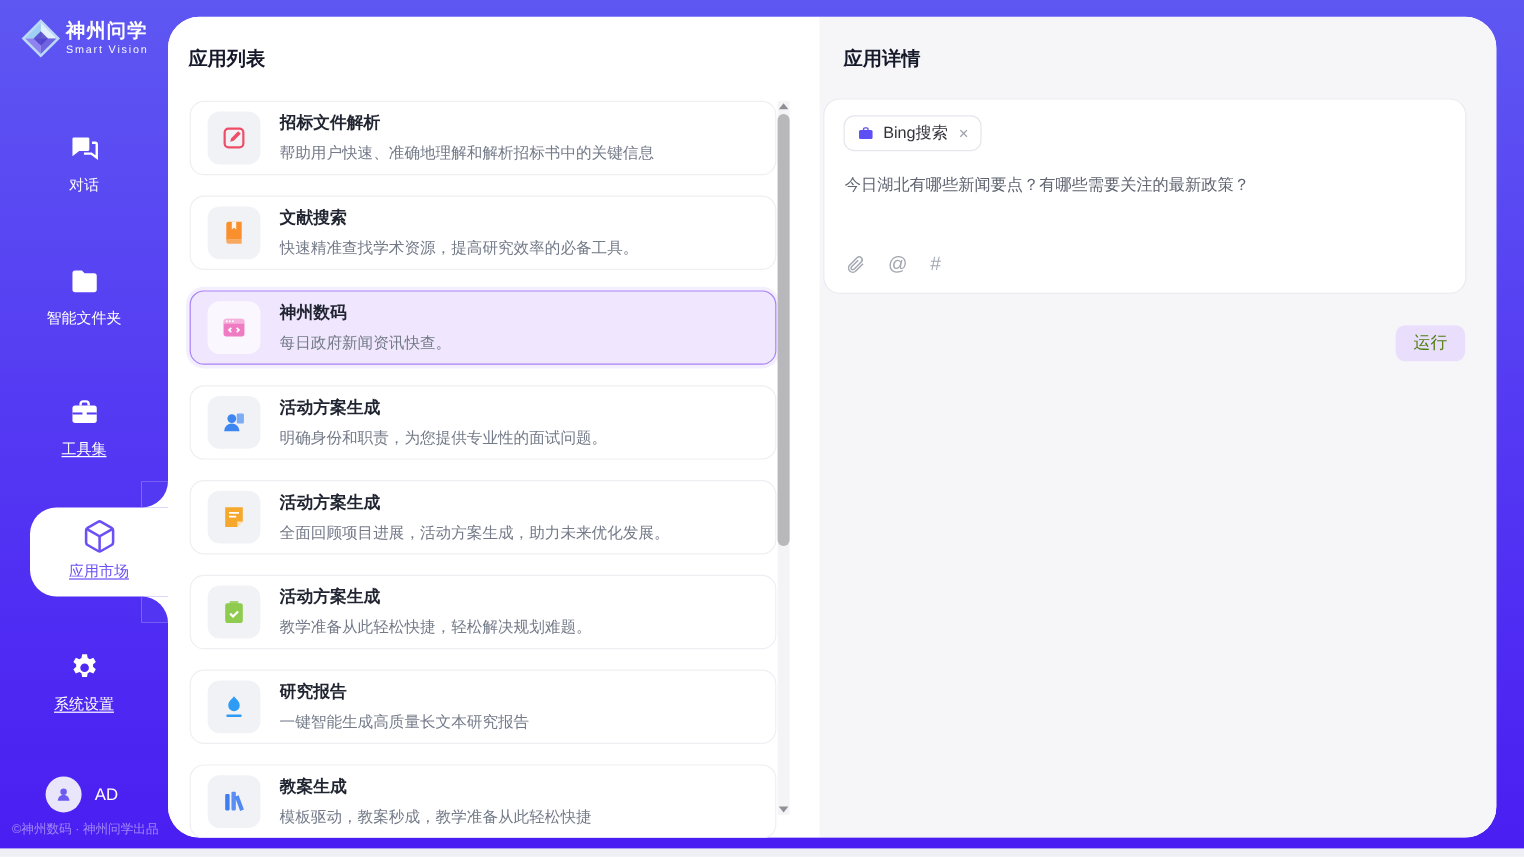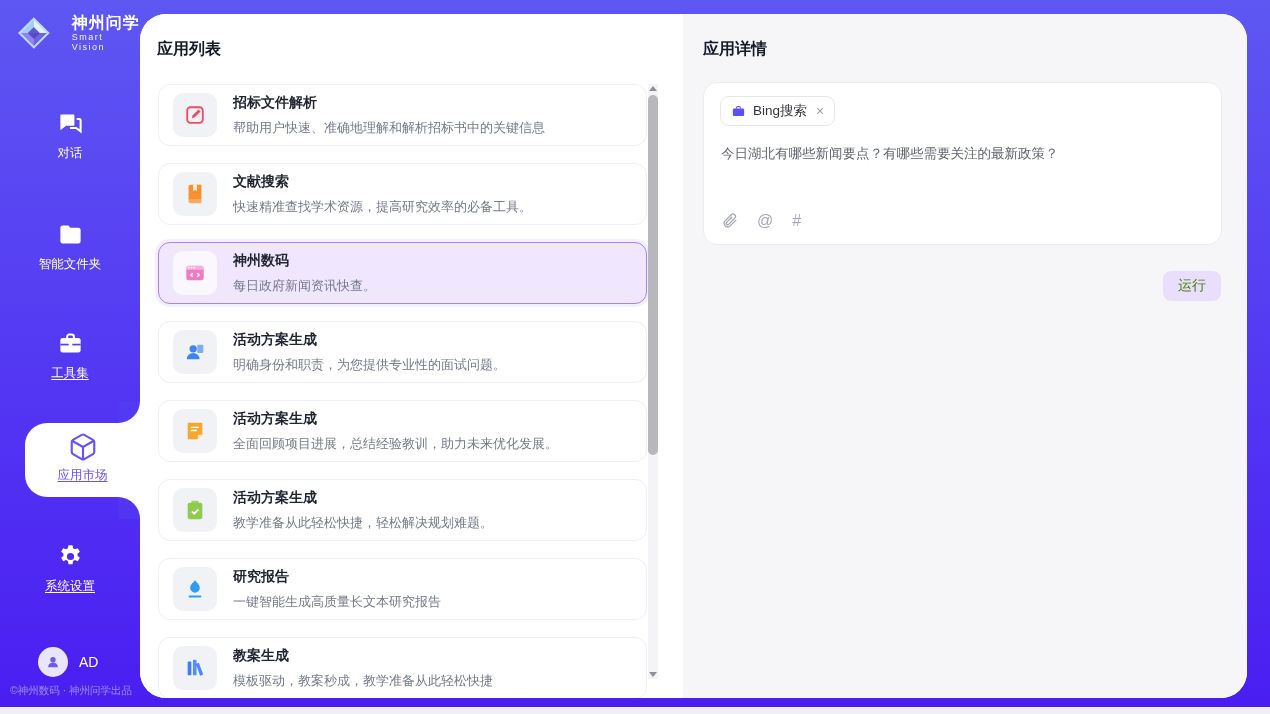--- a/index.html
+++ b/index.html
@@ -4,21 +4,21 @@
 <style>
   * { margin:0; padding:0; box-sizing:border-box; }
   html,body { width:1270px; height:714px; overflow:hidden; }
   body { font-family:"Liberation Sans","DejaVu Sans",sans-serif; background:#eef0f6; position:relative; }
 
   .frame { position:absolute; left:0; top:0; width:1270px; height:707px;
            background:linear-gradient(180deg,#5e57f2 0%,#5336f3 55%,#4a1ef2 100%); }
 
   
   .sidebar { position:absolute; left:0; top:0; width:140px; height:707px; color:#fff; }
-  .logo { position:absolute; left:16px; top:14px; display:flex; align-items:center; gap:20px; }
+  .logo { position:absolute; left:16px; top:14px; display:flex; align-items:center; gap:3px; }
   .logo-name { font-size:16px; font-weight:bold; letter-spacing:1px; line-height:18px; }
   .logo-sub { font-size:9px; letter-spacing:1.5px; opacity:.95; }
   .nav-item { position:absolute; left:0; width:140px; text-align:center; color:#fff; cursor:pointer; }
   .nav-item svg { width:27px; height:27px; }
   .nav-label { font-size:12.5px; margin-top:4px; }
   .u { text-decoration:underline; text-underline-offset:2px; }
 
   .notch { position:absolute; left:25px; right:0; top:423px; height:74px; background:#fff;
            border-radius:22px 0 0 22px; text-align:center; }
   .curve { position:absolute; right:0; width:22px; height:22px; background:#fff; }
@@ -54,21 +54,21 @@
   .card-desc { font-size:13px; color:#737a88; white-space:nowrap; }
 
   .scrollbar { position:absolute; left:508px; top:70px; width:10px; height:595px; background:#f4f4f6; }
   .sb-thumb { position:absolute; left:0; top:11px; width:10px; height:360px; background:#b7b7bc; border-radius:5px; }
   .sb-up, .sb-down { position:absolute; left:1px; width:0; height:0; border-left:4px solid transparent; border-right:4px solid transparent; }
   .sb-up { top:2px; border-bottom:5px solid #8f8f97; }
   .sb-down { bottom:2px; border-top:5px solid #8f8f97; }
 
   .detail-panel { position:relative; flex:1; background:#f6f6f9; }
   .detail-panel .panel-title { position:absolute; left:20px; top:25px; }
-  .prompt-card { position:absolute; left:20px; right:25px; top:68px; height:163px; background:#fff;
+  .prompt-card { position:absolute; left:3px; right:25px; top:68px; height:163px; background:#fff;
                  border:1px solid #ebebf0; border-radius:14px; }
   .chip { position:absolute; left:16px; top:13px; height:30px; display:inline-flex; align-items:center; gap:7px;
           padding:0 10px; background:#fff; border:1px solid #e6e6ec; border-radius:9px; cursor:default; }
   .chip svg { width:15px; height:15px; color:#5b4ff5; }
   .chip-label { font-size:13.5px; color:#32323c; }
   .chip-close { font-size:14px; color:#9aa0aa; margin-left:2px; cursor:pointer; line-height:1; }
   .prompt-text { position:absolute; left:17px; top:62px; right:20px; font-size:13.5px; color:#5f6470; }
   .tool-row { position:absolute; left:17px; bottom:15px; display:flex; align-items:center; gap:19px; color:#a4a8b2; }
   .tool-row svg { width:17px; height:17px; }
   .glyph { font-size:16px; line-height:1; cursor:pointer; }
@@ -223,21 +223,21 @@
         <div class="app-card">
           <div class="tile" style="color: rgb(245, 168, 44);">
             <svg viewBox="0 0 24 24" fill="currentColor">
               <path d="M4 3h16v13l-5 5H4V3z"></path>
               <path d="M20 16l-5 5v-5h5z" fill="#fff" opacity=".65"></path>
               <path d="M7.5 8h9M7.5 11.5h6.5" stroke="#fff" stroke-width="1.5"></path>
             </svg>
           </div>
           <div class="card-txt">
             <div class="card-title">活动方案生成</div>
-            <div class="card-desc">全面回顾项目进展，总结经验教训，助力未来优化发展。</div>
+            <div class="card-desc">全面回顾项目进展，活动方案生成，助力未来优化发展。</div>
           </div>
         </div>
 
         <div class="app-card">
           <div class="tile" style="color: rgb(142, 203, 78);">
             <svg viewBox="0 0 24 24" fill="currentColor">
               <rect x="4" y="4" width="16" height="18" rx="2"></rect>
               <rect x="8" y="2" width="8" height="4" rx="1" opacity=".8"></rect>
               <path d="M8.5 13.5l2.6 2.6 4.6-4.6" stroke="#fff" stroke-width="2" fill="none"></path>
             </svg>

